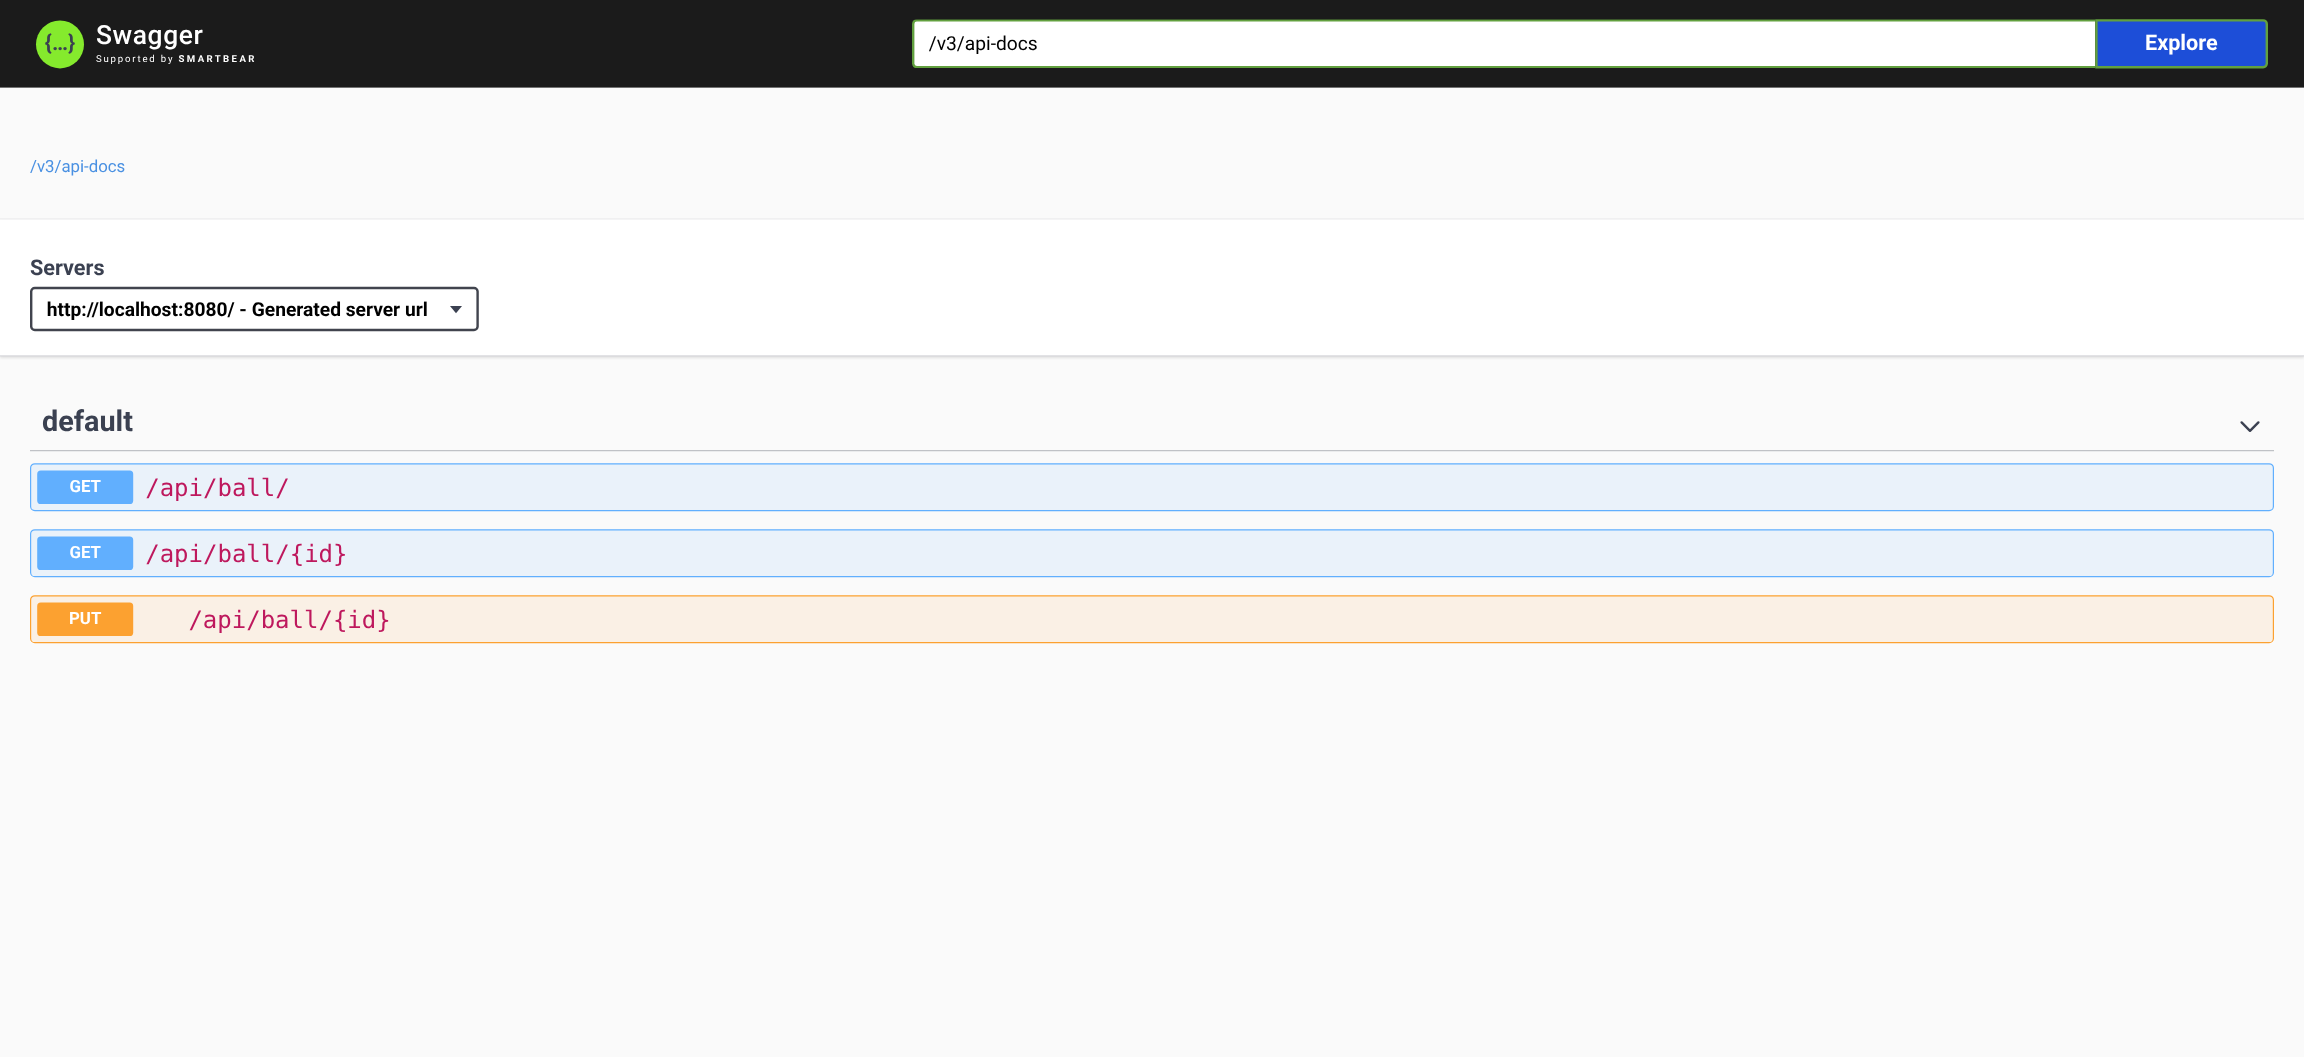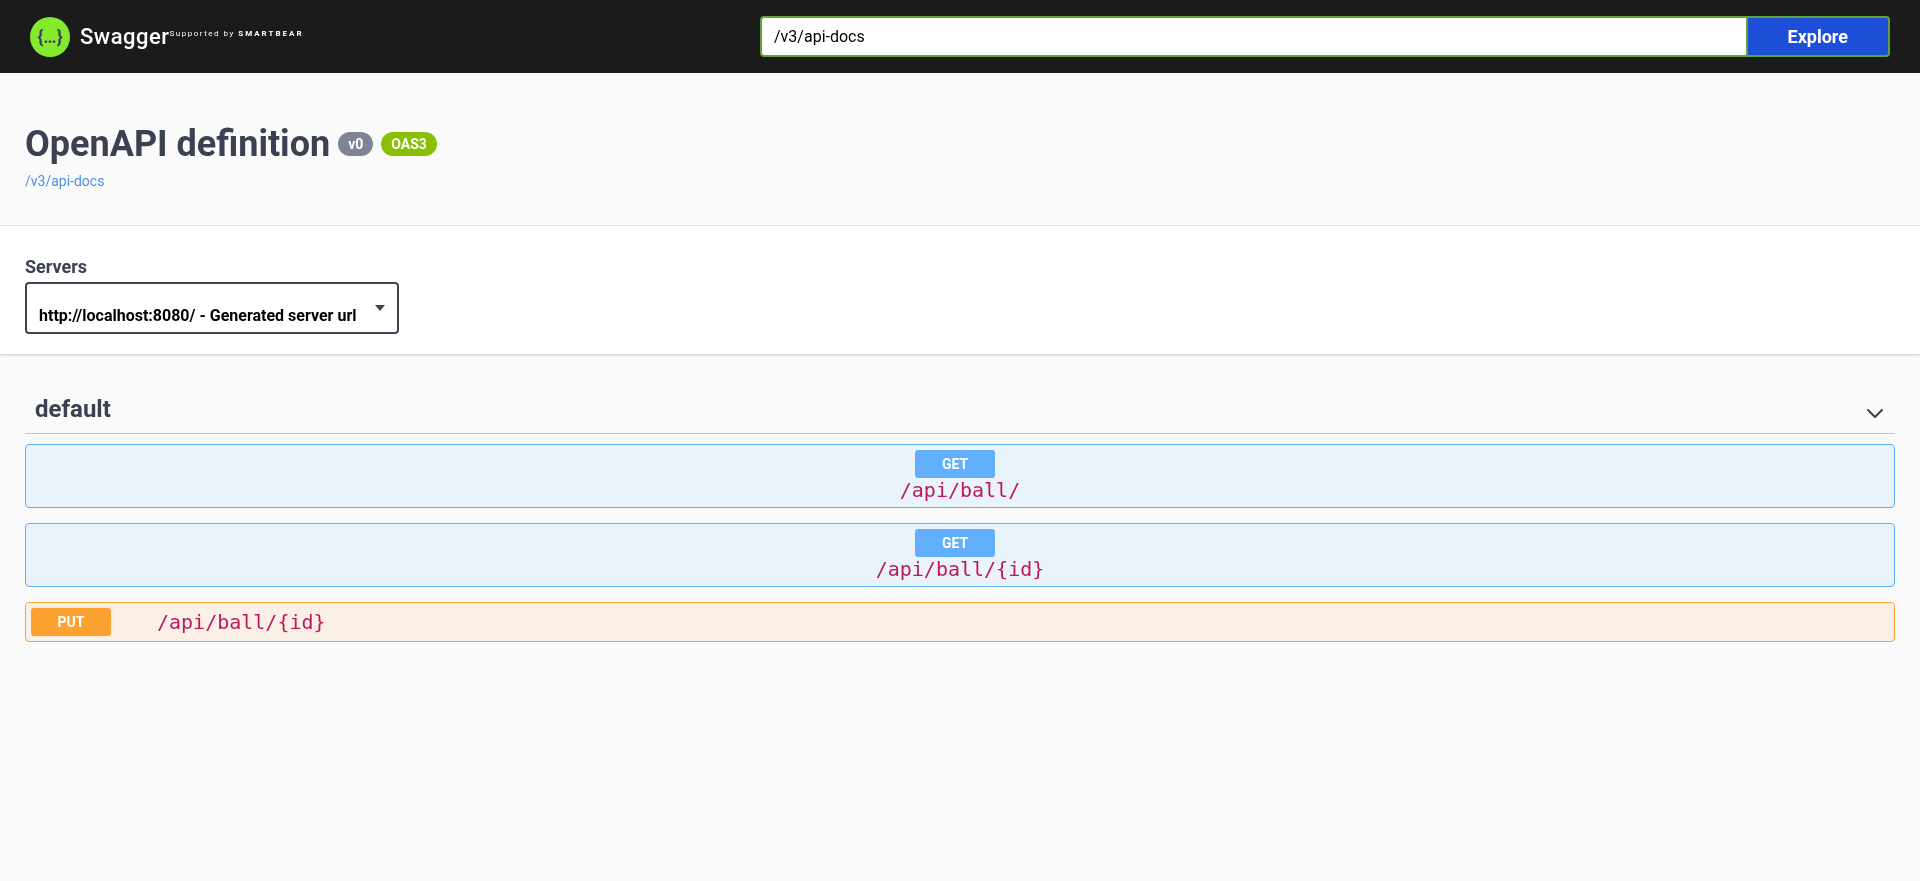--- a/index.html
+++ b/index.html
@@ -33,21 +33,21 @@
       border-radius: 50%;
       display: flex;
       align-items: center;
       justify-content: center;
       color: #3b4151;
       font-weight: bold;
       font-size: 18px;
     }
     .logo-text-wrap {
       display: flex;
-      flex-direction: row;
+      flex-direction: column;
       color: #fff;
       line-height: 1;
     }
     .logo-text {
       font-size: 22px;
       font-weight: 500;
       letter-spacing: 0.5px;
     }
     .logo-sub {
       font-size: 8px;
@@ -131,21 +131,21 @@
     }
     .servers-label {
       font-size: 18px;
       font-weight: 700;
       color: #3b4151;
       margin-bottom: 5px;
     }
     .server-select {
       font-size: 16px;
       font-weight: 700;
-      padding: 22px 40px 7px 12px;
+      padding: 7px 40px 7px 12px;
       border: 2px solid #41444e;
       border-radius: 4px;
       background: #fff;
       font-family: inherit;
       appearance: none;
       cursor: pointer;
     }
     .select-wrap {
       position: relative;
       display: inline-block;
@@ -189,21 +189,20 @@
       margin-bottom: 15px;
       border: 1px solid;
       display: flex;
       align-items: center;
       padding: 5px;
       cursor: pointer;
     }
     .op-get {
       border-color: #61affe;
       background: rgba(97,175,254,0.1);
-      flex-direction: column;
     }
     .op-put {
       border-color: #fca130;
       background: rgba(252,161,48,0.1);
       gap: 36px;
     }
     .method-badge {
       min-width: 80px;
       text-align: center;
       color: #fff;
@@ -237,25 +236,20 @@
       <span class="logo-sub"><span>Supported by </span><strong>SMARTBEAR</strong></span>
     </div>
   </div>
   <div class="url-bar">
     <input class="url-input" type="text" value="/v3/api-docs" style="">
     <button class="explore-btn">Explore</button>
   </div>
 </div>
 
 <div class="info-section">
-  <div class="title-row">
-    <h2 class="api-title">OpenAPI definition</h2>
-    <span class="version-badge">v0</span>
-    <span class="oas-badge">OAS3</span>
-  </div>
   <a href="#" class="spec-link">/v3/api-docs</a>
 </div>
 
 <div class="servers-section">
   <div class="servers-label">Servers</div>
   <div class="select-wrap">
     <select class="server-select">
       <option>http://localhost:8080/ - Generated server url</option>
     </select>
   </div>

